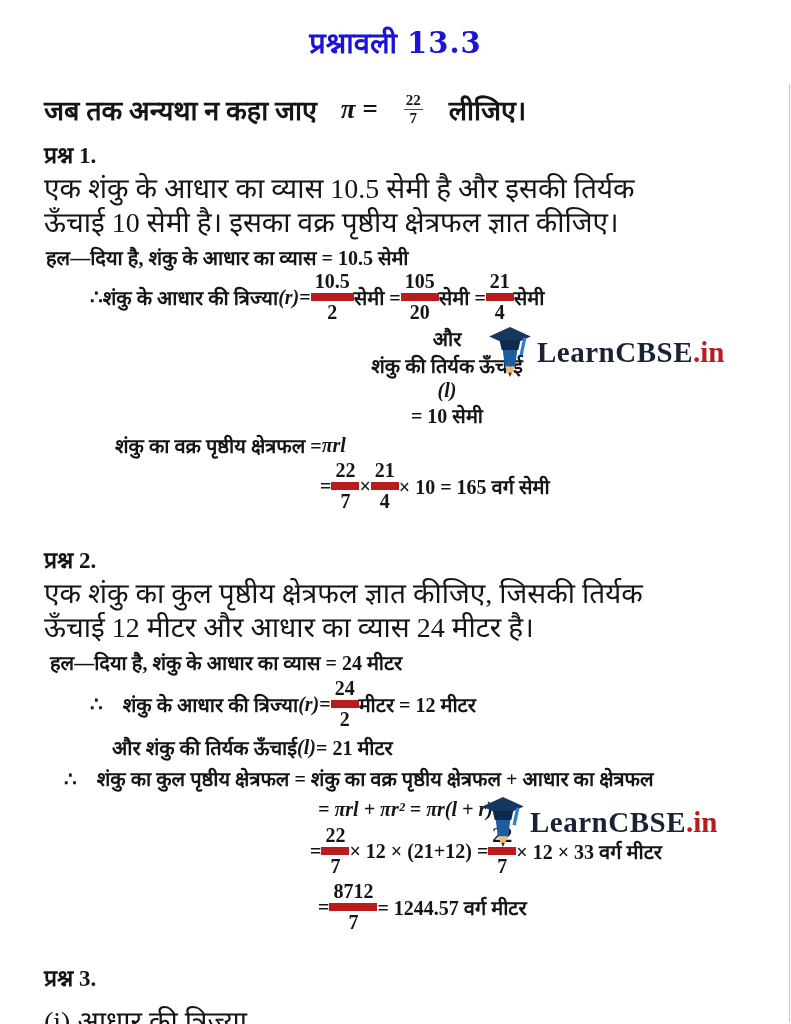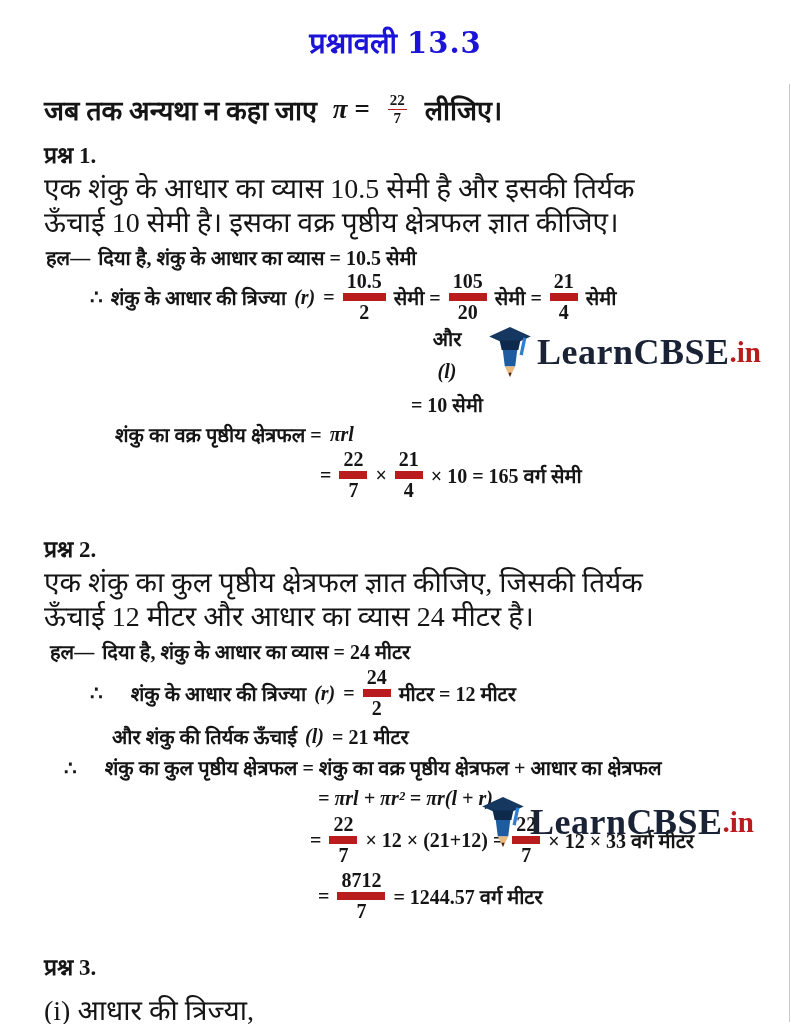--- a/index.html
+++ b/index.html
@@ -9,28 +9,28 @@
     font-family:"Liberation Serif","DejaVu Serif",serif;
     color:#151515;
     overflow:hidden;
   }
   .page { position:relative; width:791px; height:1024px; background:#fff; overflow:hidden; }
   .edge-line { position:absolute; right:1px; top:84px; bottom:2px; width:1px; background:#c8c8c8; }
 
   .title { padding-top:22px; text-align:center; font-size:29px; font-weight:700; color:#1c13d8; }
   .title .num { font-family:"DejaVu Serif","Liberation Serif",serif; margin-left:10px; letter-spacing:1px; }
 
-  .intro { margin:30px 42px 0 44px; font-size:27px; font-weight:700; display:flex; align-items:center; gap:16px; }
+  .intro { margin:30px 42px 0 44px; font-size:27px; font-weight:700; display:flex; align-items:center; gap:24px; }
   .intro .pi { font-style:italic; }
 
   .qlabel { margin:10px 42px 0 44px; font-size:23px; font-weight:700; }
   .qtext  { margin:2px 36px 0 44px; font-size:28px; font-weight:400; line-height:1.2; }
 
   .sol { margin-top:5px; font-size:20px; font-weight:700; }
-  .sline { display:flex; align-items:center; gap:8px; min-height:27px; }
+  .sline { display:flex; align-items:center; min-height:27px; }
   .sol .var { font-style:italic; font-weight:700; }
   .math-italic { font-style:italic; }
 
   .frac { display:inline-flex; flex-direction:column; align-items:center; line-height:1.05; }
   .frac .fnum { display:block; border-bottom:8px solid #b91c1c; padding:0 4px 1px; }
   .frac .fden { display:block; padding-top:1px; }
   .frac-sm { font-size:15px; line-height:1; margin:0 2px; }
   .frac-sm .fnum { border-bottom-width:1.5px; padding:0 2px 1px; }
 
   
@@ -49,21 +49,21 @@
   .ind-c2q2   { margin-left:318px; min-height:56px; }
 
   .gap-wide { margin-right:20px; }
 
   .q2-block { margin-top:30px; }
   .q3-block { margin-top:26px; }
 
   sup.sq { font-size:13px; vertical-align:super; line-height:0; }
 
   .logo { position:absolute; display:flex; align-items:center; font-weight:700; }
-  .logo .brand { font-size:36px; color:#1a2336; letter-spacing:0.5px; }
+  .logo .brand { font-size:29px; color:#1a2336; letter-spacing:0.5px; }
   .logo .tld   { font-size:29px; color:#b91c1c; }
   .logo svg { margin-right:4px; }
   .logo-1 { top:325px; left:487px; }
   .logo-2 { top:795px; left:480px; }
 
   .parti { margin-top:8px; font-size:28px; font-weight:400; margin-left:44px; }
 </style>
 </head>
 <body>
 
@@ -111,20 +111,21 @@
       </span>
       <span>सेमी =</span>
       <span class="frac">
         <span class="fnum">21</span>
         <span class="fden">4</span>
       </span>
       <span>सेमी</span>
     </div>
     <div class="sline ind-slant1">
       <span>और</span>
+      <span>शंकु की तिर्यक ऊँचाई</span>
       <span class="var">(l)</span>
       <span>= 10 सेमी</span>
     </div>
     <div class="sline ind-csa1">
       <span>शंकु का वक्र पृष्ठीय क्षेत्रफल =</span>
       <span class="var">πrl</span>
     </div>
     <div class="sline ind-calc1">
       <span>=</span>
       <span class="frac">

